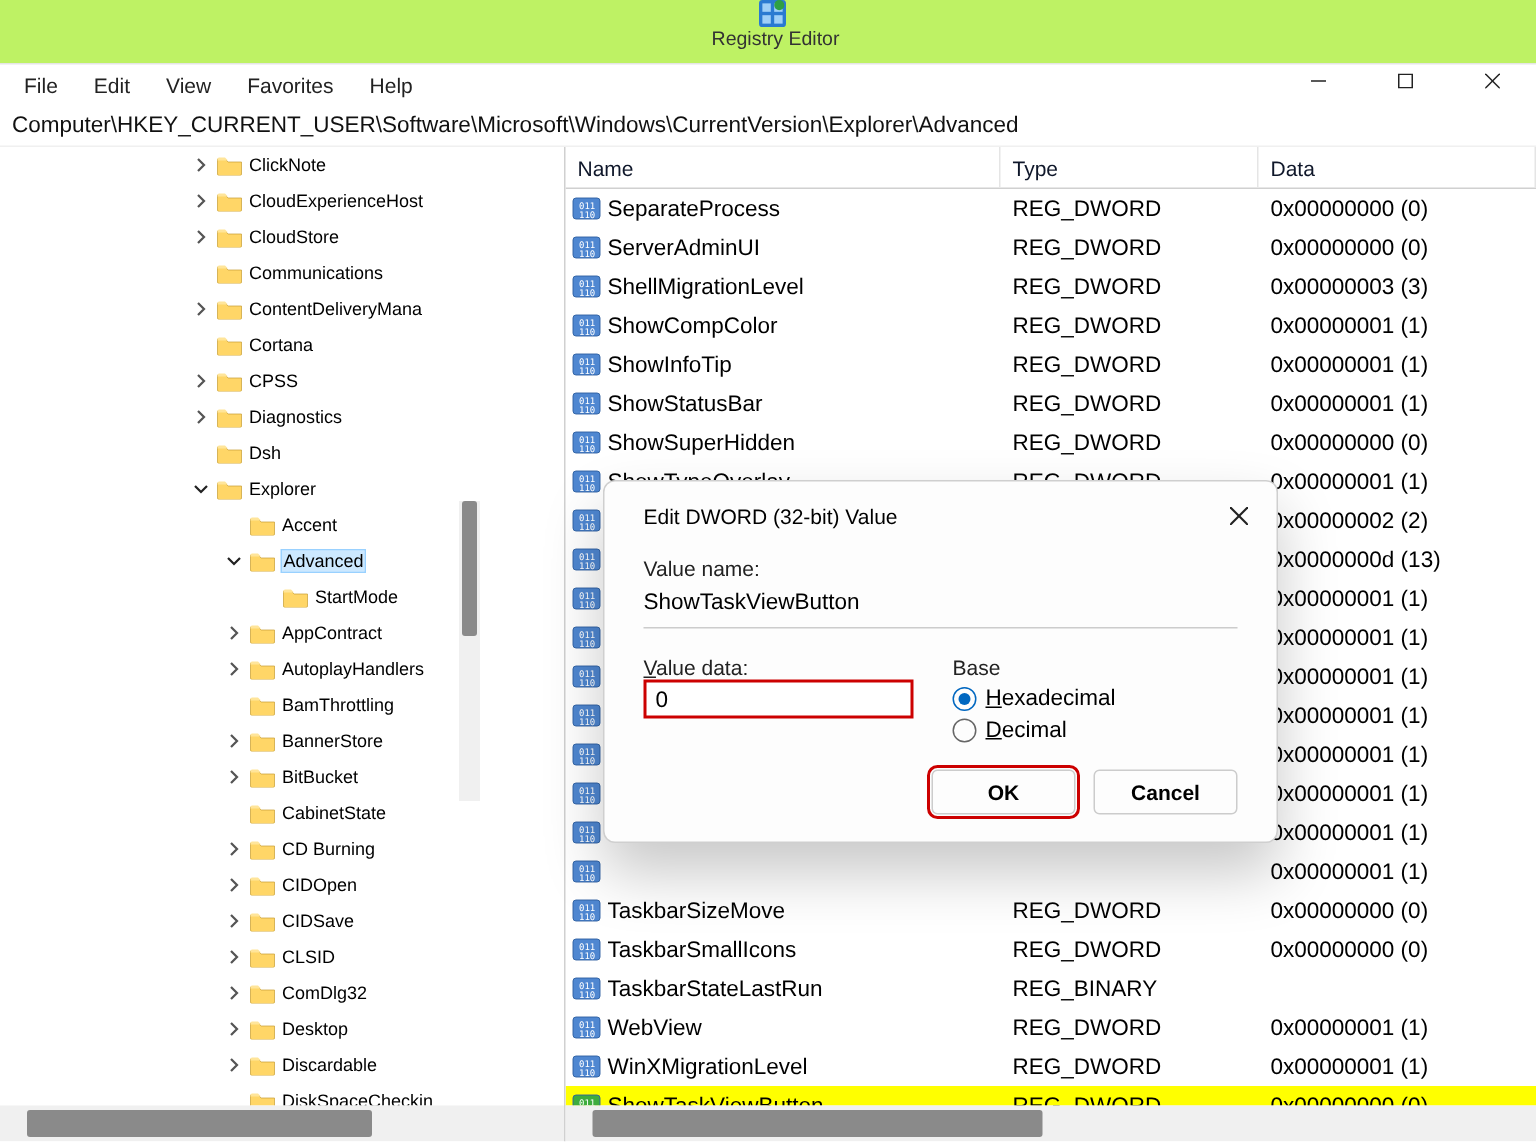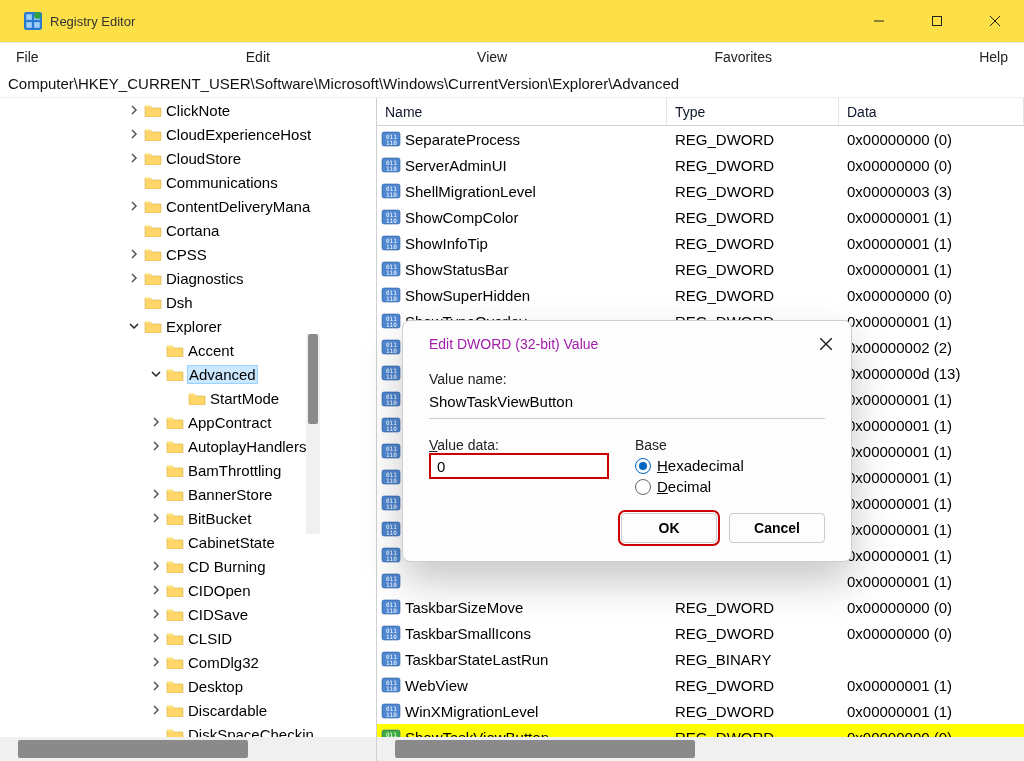--- a/index.html
+++ b/index.html
@@ -1,47 +1,47 @@
 <!DOCTYPE html>
 <html><head>
 <meta charset="utf-8">
 <style>
   * { box-sizing: border-box; }
   html, body { margin: 0; padding: 0; font-family: "Segoe UI", sans-serif; font-size: 14px; color: #000; background: #fff; height: 100%; overflow: hidden; }
   .window { width: 1024px; height: 761px; position: relative; background: #fff; display: flex; flex-direction: column; border-radius: 6px; }
 
   
-  .titlebar { height: 42px; display: flex; align-items: center; background: #fde047; padding-left: 20px; }
+  .titlebar { height: 42px; display: flex; align-items: center; background: #bef264; padding-left: 10px; flex-direction: column; }
   .app-icon { width: 18px; height: 18px; margin: 0 8px 0 4px; display: flex; align-items: center; justify-content: center; }
   .titlebar-text { font-size: 13px; color: #333; }
   .win-controls { margin-left: auto; display: flex; }
   .win-btn { width: 58px; height: 42px; display: flex; align-items: center; justify-content: center; }
   .win-btn svg { width: 10px; height: 10px; }
 
   
-  .menubar { height: 28px; border-top: 1px solid #e5e5e5; display: flex; align-items: center; padding: 0 4px; justify-content: space-between; }
+  .menubar { height: 28px; border-top: 1px solid #e5e5e5; display: flex; align-items: center; padding: 0 4px; }
   .menu-item { padding: 0 12px; font-size: 14px; color: #222; }
   .menu-item .u { text-decoration: underline; }
 
   
   .addressbar { height: 28px; display: flex; align-items: center; padding: 0 8px; font-size: 15px; color: #111; border-bottom: 1px solid #f0f0f0;}
   
   
   .main { flex: 1; display: flex; min-height: 0; position: relative; }
   .tree-pane { width: 376px; position: relative; overflow: hidden; }
   .list-pane { flex: 1; position: relative; overflow: hidden; border-left: 1px solid #d0d0d0; }
 
   
   .tree-scroll { position: absolute; top: 0; left: 0; right: 0; bottom: 24px; overflow: hidden; }
   .tree { padding-top: 0; }
   .tree-item { display: flex; align-items: center; height: 24px; white-space: nowrap; }
   .expando { width: 16px; height: 16px; display: inline-flex; align-items: center; justify-content: center; margin-right: 0; color: #555; }
   .folder-icon { width: 18px; height: 14px; margin: 0 4px 0 2px; }
   .folder-icon svg { display: block; }
-  .tree-label { font-size: 15px; }
+  .tree-label { font-size: 12px; }
   .tree-item.selected .tree-label { background: #cce8ff; outline: 1px solid #99d1ff; padding: 0 1px;}
   .spacer { display: inline-block; }
 
   
   .list-header { display: flex; height: 28px; border-bottom: 1px solid #d0d0d0; }
   .col { display: flex; align-items: center; padding-left: 8px; font-size: 14px; color: #0f172a; border-right: 1px solid #e5e5e5; }
   .col.name { width: 290px; }
   .col.type { width: 172px; }
   .col.data { flex: 1; }
   .list-body { position: absolute; top: 28px; left: 0; right: 0; bottom: 24px; overflow: hidden; }
@@ -58,21 +58,21 @@
   .hscroll { position: absolute; left: 0; right: 0; bottom: 0; height: 24px; background: #f0f0f0; }
   .hscroll .thumb { position: absolute; top: 3px; bottom: 3px; background: #8a8a8a; border-radius: 2px; }
   .tree-pane .hscroll .thumb { left: 18px; width: 230px; }
   .list-pane .hscroll .thumb { left: 18px; width: 300px; }
   .vscroll { position: absolute; right: 56px; top: 236px; width: 14px; height: 200px; background: #f0f0f0; }
   .vscroll .thumb { position: absolute; left: 2px; right: 2px; top: 0; height: 90px; background: #8a8a8a; border-radius: 2px; }
 
   
   .overlay { position: absolute; left: 0; top: 0; right: 0; bottom: 0; pointer-events: none; }
   .dialog { position: absolute; left: 402px; top: 320px; width: 450px; background: #fdfdfd; border: 1px solid #cfcfcf; border-radius: 8px; box-shadow: 0 20px 40px rgba(0,0,0,0.22); pointer-events: auto; }
-  .dlg-title { display: flex; align-items: center; padding: 10px 12px 2px 26px; font-size: 14px; color: #a21caf;}
+  .dlg-title { display: flex; align-items: center; padding: 10px 12px 2px 26px; font-size: 14px; color: #000000;}
   .dlg-close { margin-left: auto; width: 26px; height: 26px; display: flex; align-items: center; justify-content: center; }
   .dlg-body { padding: 6px 26px 10px 26px; }
   .dlg-label { font-size: 14px; color: #222; margin-top: 6px; }
   .dlg-value-name { border-bottom: 1px solid #ccc; padding: 6px 0 8px 0; font-size: 15px; }
   .dlg-row { display: flex; margin-top: 12px; }
   .dlg-col1 { width: 206px; }
   .dlg-col2 { flex: 1; }
   .dlg-input { width: 180px; height: 26px; border: 2px solid #cc0000; padding: 0 6px; font-size: 15px; background: #fff; }
   .radio { display: flex; align-items: center; margin: 4px 0; font-size: 15px; }
   .radio .dot { width: 16px; height: 16px; border-radius: 50%; border: 1.5px solid #666; margin-right: 6px; display: flex; align-items: center; justify-content: center; }

